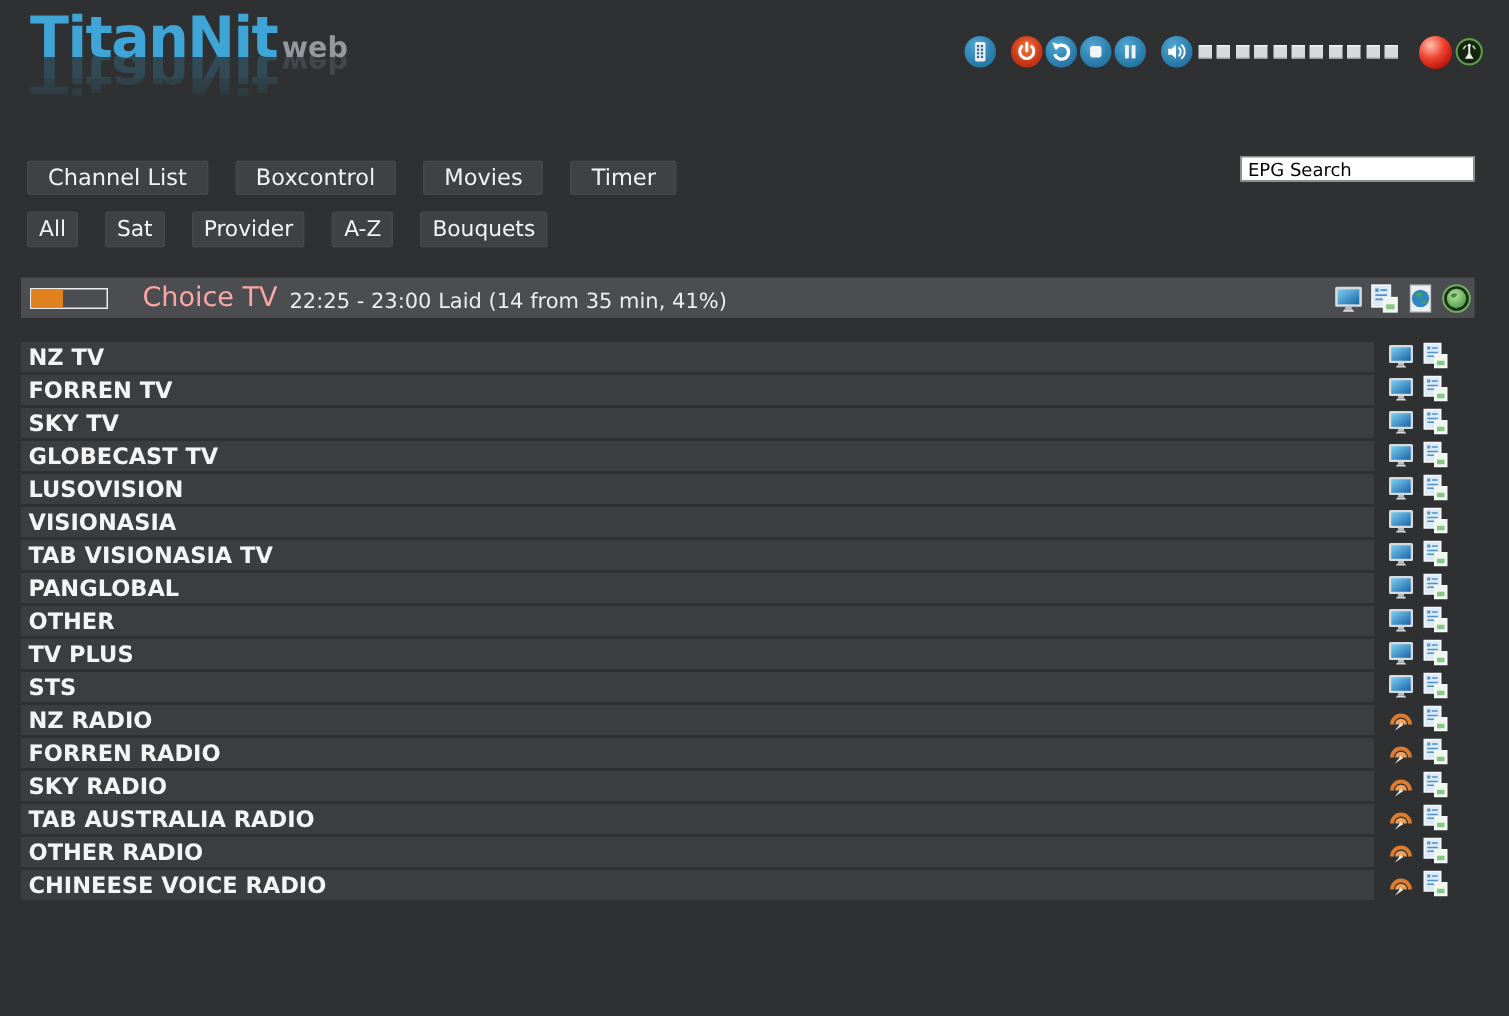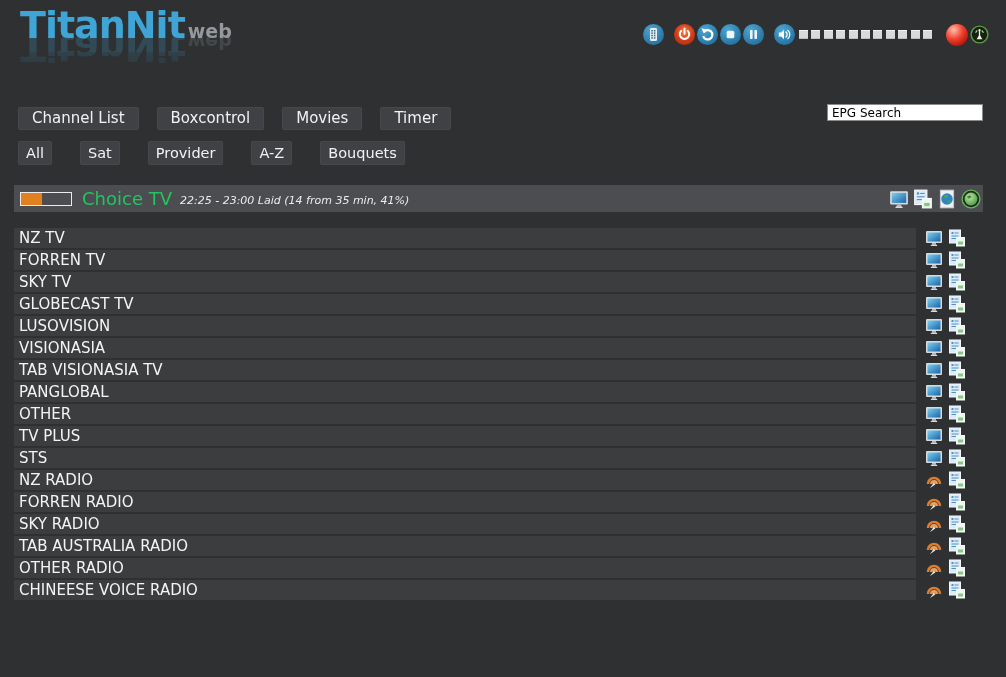--- a/index.html
+++ b/index.html
@@ -33,39 +33,39 @@
     background:radial-gradient(circle at 35% 28%,#ffb2a2 4%,#f04330 42%,#b31207 80%,#8a0c04);}
   .antenna svg{display:block;width:19px;height:19px;}
 
   
   .epg-search{position:absolute;left:827px;top:89px;width:146px;height:13px;
     border:1px solid #8a8a8a;background:#ffffff;color:#000;
     font-family:"DejaVu Sans","Liberation Sans",sans-serif;font-size:12px;padding:1px 4px;margin-top:15px;}
 
   
   .main-nav{position:absolute;left:18px;top:107px;display:flex;gap:18px;}
-  .sub-nav{position:absolute;left:18px;top:141px;display:flex;gap:28px;align-items:center;}
+  .sub-nav{position:absolute;left:18px;top:141px;display:flex;gap:18px;align-items:center;}
   .btn{background:#3f4144;color:#f2f2f2;font-size:15px;line-height:23px;height:23px;
     padding:0 14px;border-radius:2px;cursor:pointer;white-space:nowrap;
     box-shadow:inset 0 0 0 1px rgba(255,255,255,0.04);}
   .btn-sm{font-size:14.5px;line-height:24px;height:24px;padding:0 8px;}
 
   
   .infobar{position:absolute;left:14px;top:185px;width:969px;height:27px;background:#4b4d50;
     display:flex;align-items:center;}
   .pbar{width:50px;height:12px;border:1px solid #ececec;margin-left:6px;flex:0 0 auto;}
   .pfill{height:100%;background:#e0801e;}
-  .chname{margin-left:10px;font-size:18px;color:#22c55e;white-space:nowrap;}
-  .chepg{margin-left:8px;padding-top:4px;font-size:11px;color:#ececec;white-space:nowrap;font-style:italic;}
+  .chname{margin-left:23px;font-size:18px;color:#fca5a5;white-space:nowrap;}
+  .chepg{margin-left:8px;padding-top:4px;font-size:14px;color:#ececec;white-space:nowrap;}
   .bar-icons{margin-left:auto;margin-right:2px;display:flex;align-items:center;gap:4px;}
   .bar-icons svg{display:block;width:20px;height:20px;cursor:pointer;}
 
   
   .channel-list{position:absolute;left:14px;top:228px;width:992px;}
-  .row{display:flex;align-items:center;height:20px;margin-bottom:2px;}
+  .row{display:flex;align-items:flex-start;height:20px;margin-bottom:2px;font-weight:bold;}
   .row-name{width:902px;height:20px;background:#3b3d3f;color:#f4f4f4;font-size:15px;
     line-height:20px;padding-left:5px;box-sizing:border-box;overflow:hidden;
     white-space:nowrap;cursor:pointer;}
   .row-icons{display:flex;gap:5px;margin-left:9px;align-items:center;}
   .ric{width:18px;height:18px;display:block;cursor:pointer;}
 </style>
 </head>
 <body>
 
 <svg width="0" height="0" style="position:absolute" aria-hidden="true">

